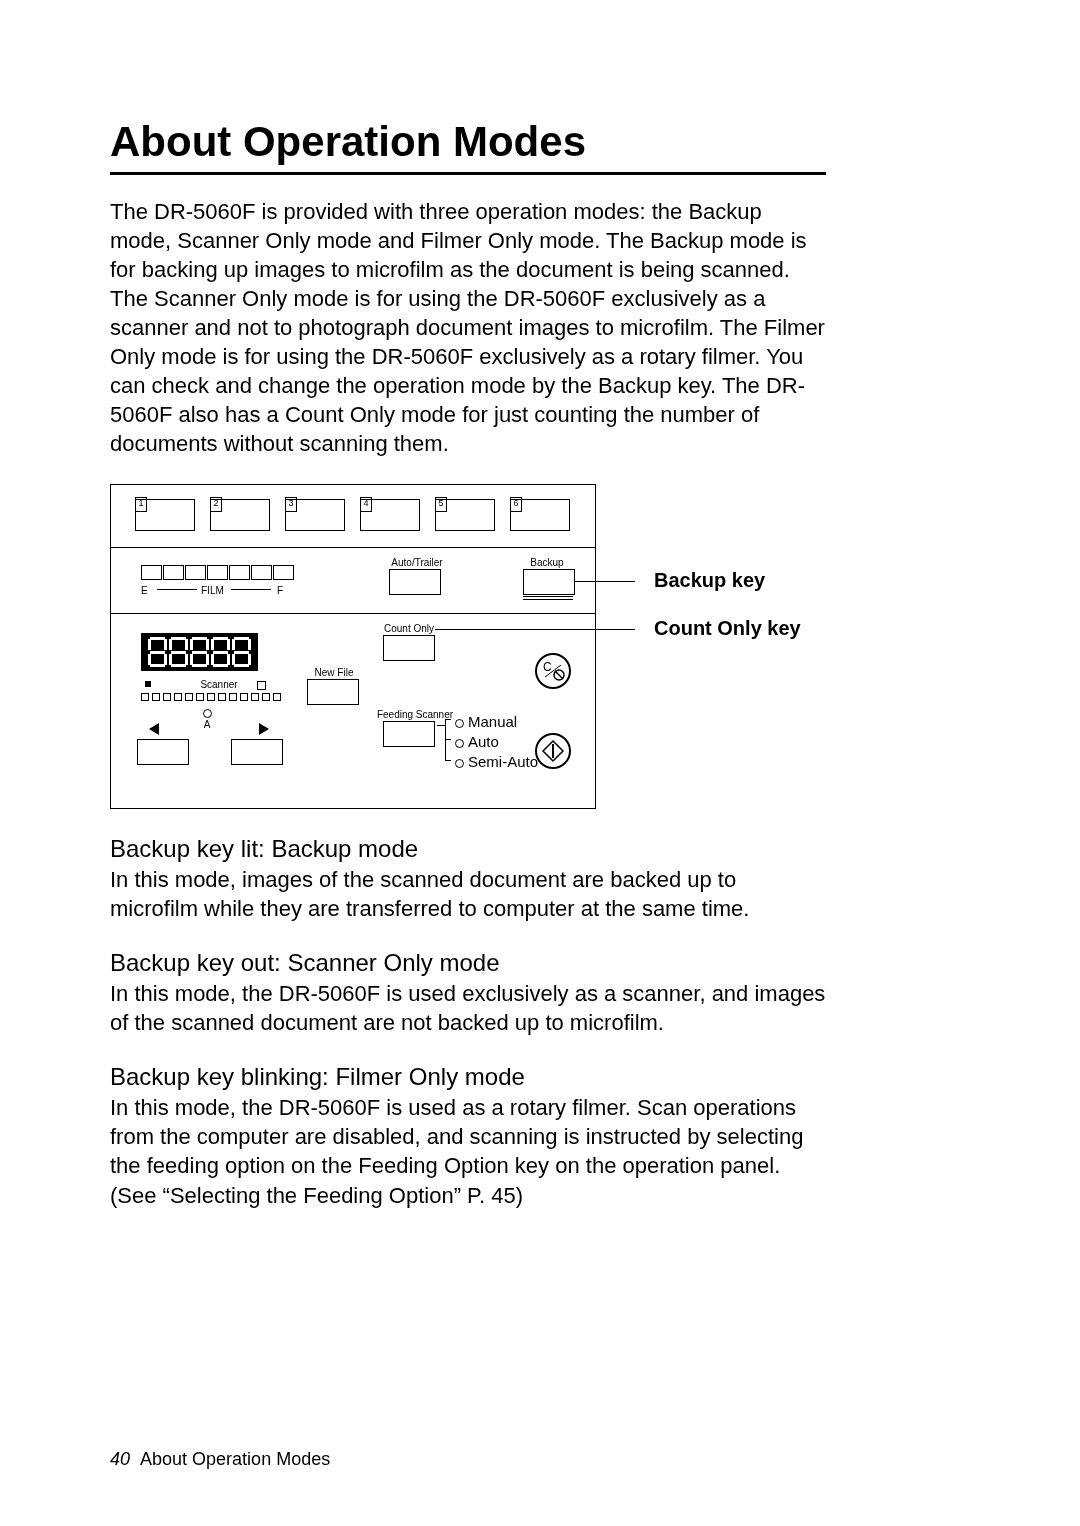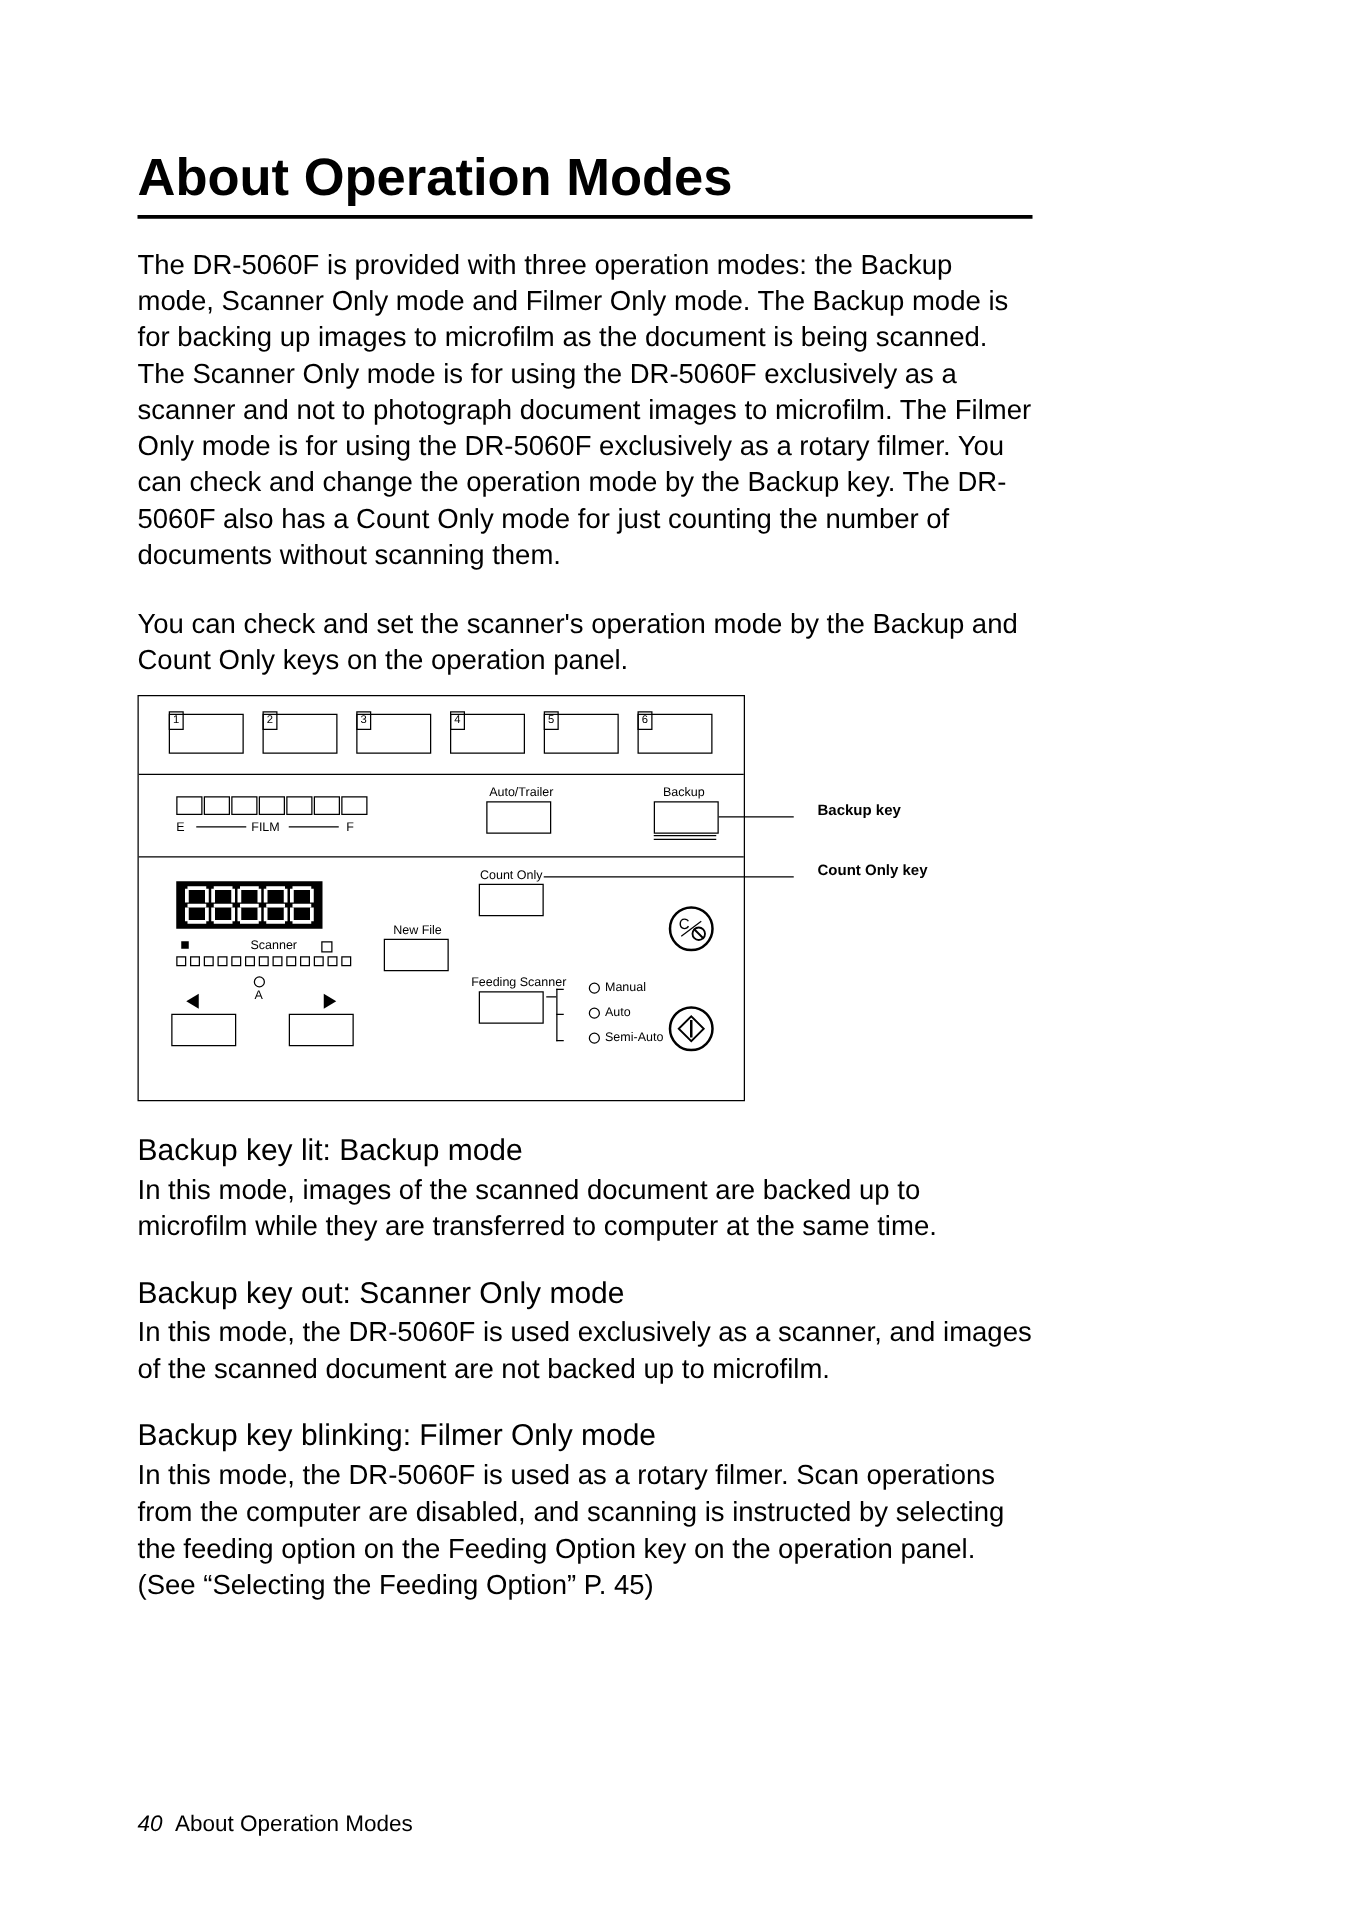--- a/index.html
+++ b/index.html
@@ -154,41 +154,40 @@
 .tri {
   position: absolute;
   width: 0; height: 0;
   border-top: 6px solid transparent;
   border-bottom: 6px solid transparent;
 }
 .tri.l { border-right: 10px solid #000; }
 .tri.r { border-left: 10px solid #000; }
 .feed-o {
   position: absolute;
-  font-size: 10px;
-  margin-left: 16px;
+  font-size: 15px;
 }
 .feed-o::before {
   content: "";
   display: inline-block;
   width: 7px; height: 7px;
   border: 1px solid #000;
   border-radius: 50%;
   margin-right: 4px;
   vertical-align: middle;
 }
 .callouts {
   margin-left: 22px;
   position: relative;
   height: 325px;
   flex: 1;
 }
 .callout {
   position: absolute;
-  font-size: 12px;
+  font-size: 20px;
   font-weight: bold;
 }
 .h3 {
   font-size: 24px;
   font-weight: normal;
   margin: 0 0 2px 0;
 }
 .footer {
   position: absolute;
   left: 110px;
@@ -207,21 +206,20 @@
 </head>
 <body>
 
 <div class="page">
 
   <h1 class="h1">About Operation Modes</h1>
   <hr class="rule">
 
   <p class="body">The DR-5060F is provided with three operation modes: the Backup mode, Scanner Only mode and Filmer Only mode. The Backup mode is for backing up images to microfilm as the document is being scanned. The Scanner Only mode is for using the DR-5060F exclusively as a scanner and not to photograph document images to microfilm. The Filmer Only mode is for using the DR-5060F exclusively as a rotary filmer. You can check and change the operation mode by the Backup key. The DR-5060F also has a Count Only mode for just counting the number of documents without scanning them.</p>
 
-  <p class="body" style="margin-bottom:14px">You can check and set the scanner's operation mode by the Backup and Count Only keys on the operation panel.</p>
 
   <div class="panel-row">
     <div class="panel">
 
       <div class="hline" style="top:62px"></div>
       <div class="hline" style="top:128px"></div>
 
       <div class="num-lab" style="left:24px;top:12px">1</div>
       <div class="num-key" style="left:24px;top:14px"></div>
       <div class="num-lab" style="left:99px;top:12px">2</div>

